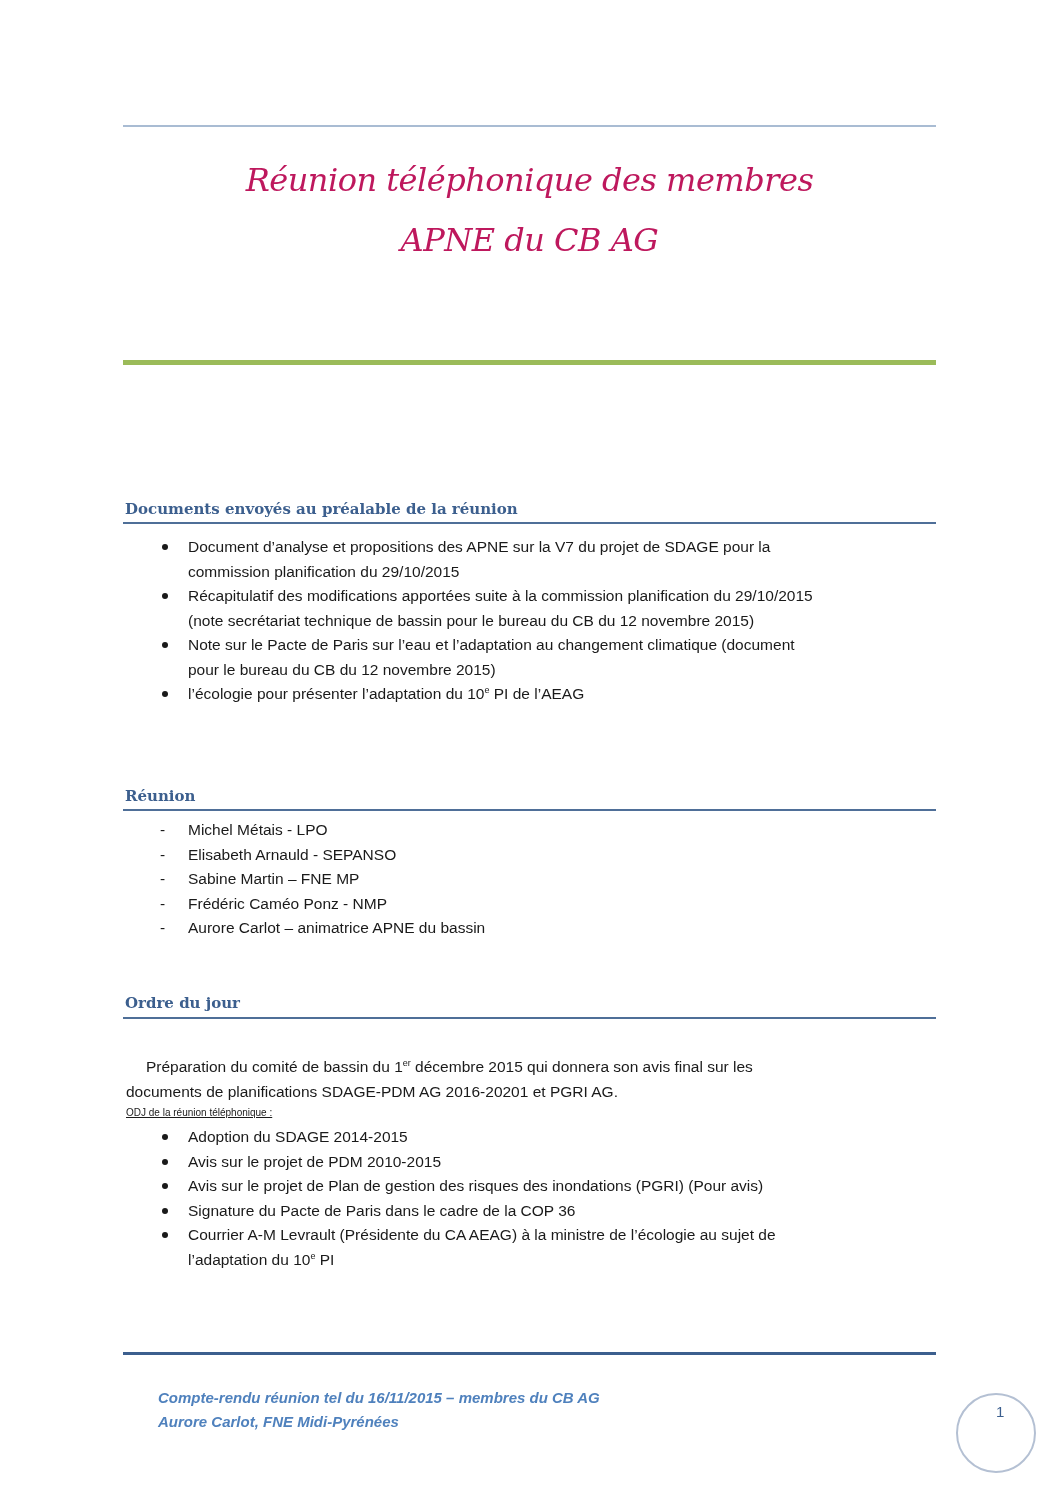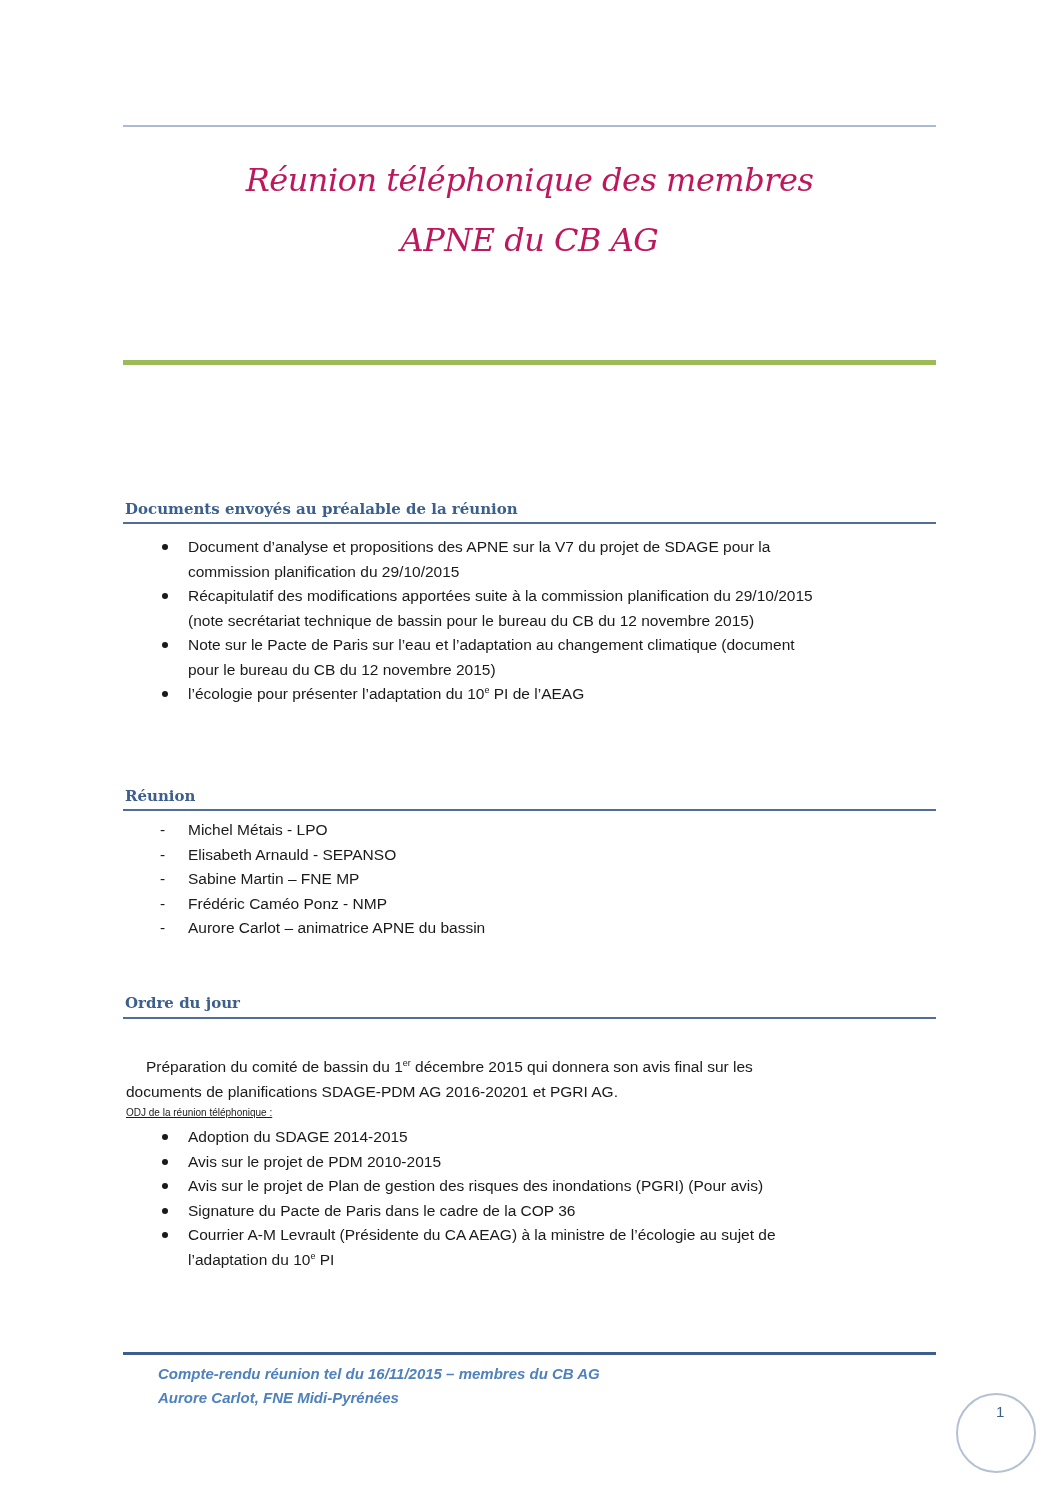--- a/index.html
+++ b/index.html
@@ -26,21 +26,21 @@
     .bullet-dot { display: inline-block; width: 6px; height: 6px; border-radius: 50%; background: #1a1a1a;
                   position: relative; top: -2px; left: 2px; }
     sup { font-size: 9px; line-height: 0; vertical-align: 6px; }
 
     .para { position: absolute; left: 126px; width: 810px; font-size: 15.5px; line-height: 24.5px; }
     .para .indent { display: inline-block; width: 20px; }
     .odj-label { position: absolute; left: 126px; font-size: 10px; line-height: 24px; text-decoration: underline; }
 
     .footer-rule { position: absolute; left: 123px; top: 1352px; width: 813px; height: 3px; background: #3c5f8e; }
     .footer-line { position: absolute; left: 158px; font-family: "Liberation Sans", sans-serif; font-style: italic;
-                   font-weight: bold; color: #4f81bd; font-size: 15px; line-height: 22px; white-space: nowrap; }
+                   font-weight: bold; color: #4f81bd; font-size: 15px; line-height: 22px; white-space: nowrap; margin-top: 24px; }
     .page-circle { position: absolute; left: 956px; top: 1393px; width: 76px; height: 76px; border-radius: 50%;
                    border: 2px solid #b4c0d3; }
     .page-number { position: absolute; left: 996px; top: 1402px; color: #3c5f8e; font-size: 15px; line-height: 20px; }
   </style>
 </head>
 <body>
 
 <div class="page">
 
   <div class="top-rule"></div>

